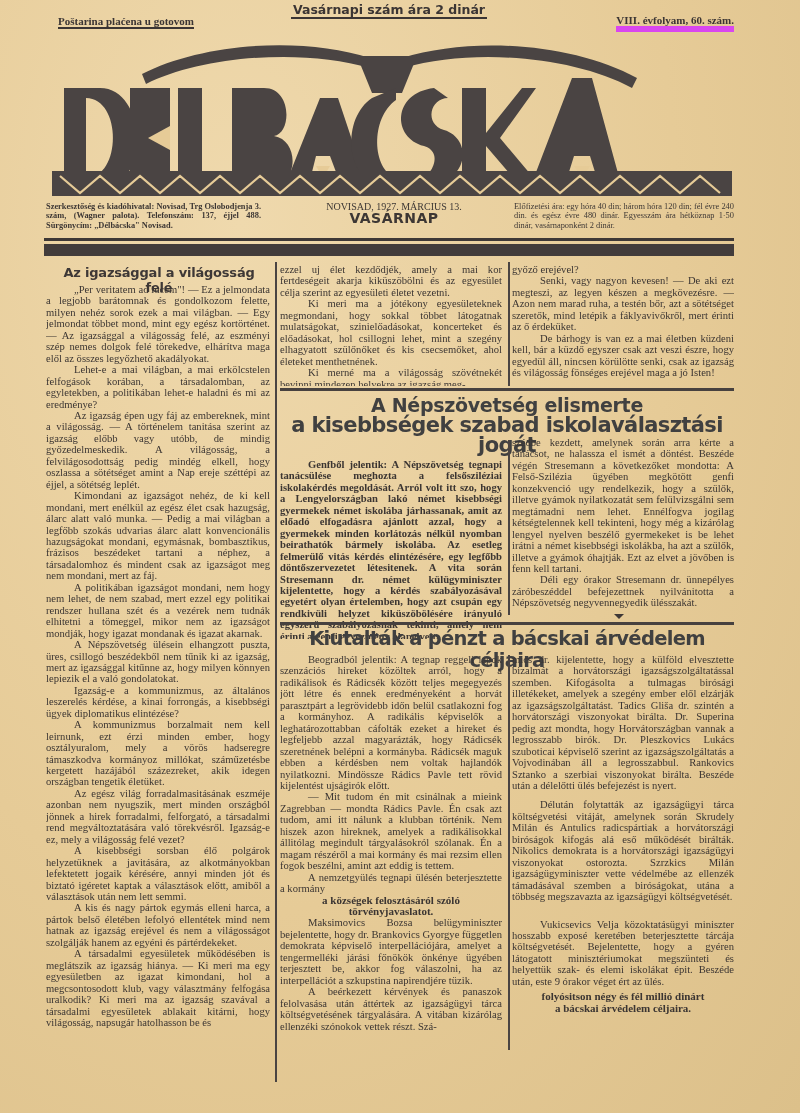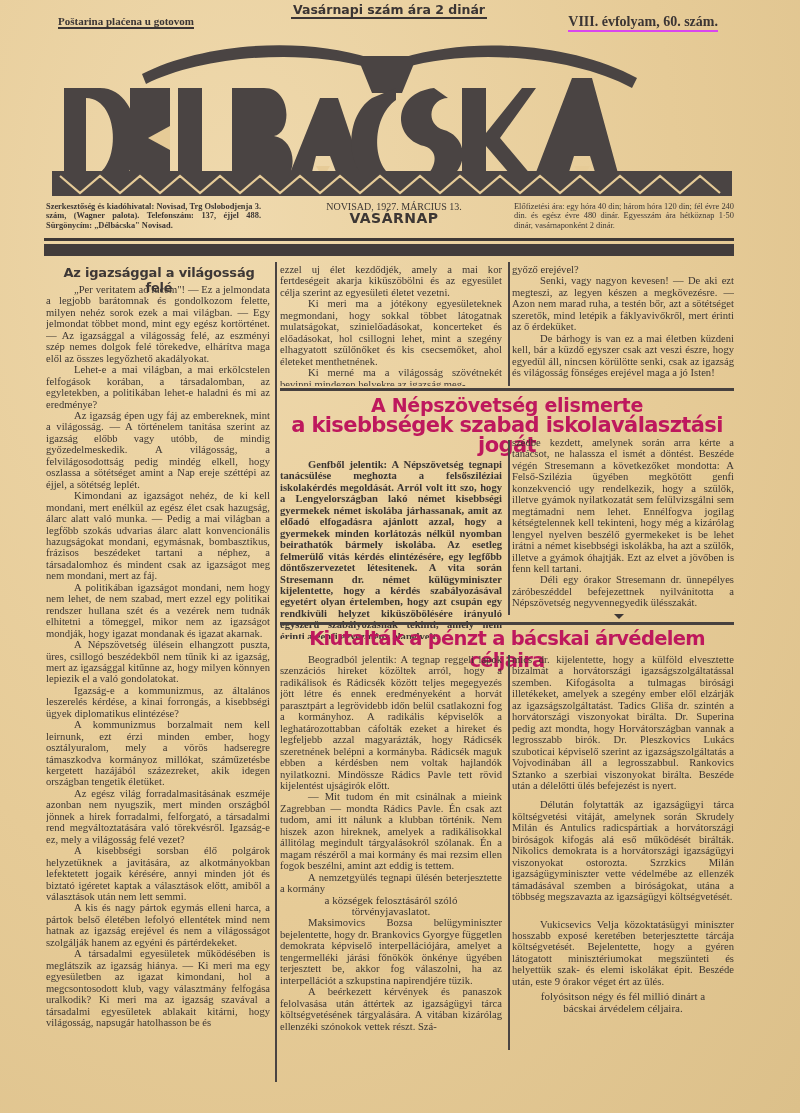--- a/index.html
+++ b/index.html
@@ -11,21 +11,21 @@
     color: #3a3430;
     position: relative;
   }
   .page { position: absolute; left: 44px; top: 0; width: 690px; height: 1113px; }
 
   
   .top-price { position: absolute; left: 0; width: 690px; top: 0; text-align: center;
     font-family: "DejaVu Sans", sans-serif; font-weight: bold; font-size: 12.5px; color: #3b3534; }
   .top-price span { border-bottom: 2px solid #3b3534; padding: 0 2px; }
   .postage { position: absolute; left: 14px; top: 15px; font-size: 11px; font-weight: bold; color: #3b3534; border-bottom: 2px solid #3b3534; }
-  .volume { position: absolute; right: 16px; top: 14px; font-size: 14px; font-weight: bold; color: #3b3534; border-bottom: 2px solid #d946ef; }
+  .volume { position: absolute; right: 0; top: 14px; font-size: 11px; font-weight: bold; color: #3b3534; border-bottom: 6px solid #d946ef; }
 
   
   .masthead { position: absolute; left: 8px; top: 38px; width: 680px; height: 160px; }
   .masthead svg { width: 100%; height: 100%; }
 
   .infobar { position: absolute; left: 0; top: 202px; width: 690px; height: 34px; font-size: 8.4px; line-height: 9.4px; font-weight: bold; color: #3d3734; }
   .info-left { position: absolute; left: 2px; top: 0; width: 215px; text-align: justify; }
   .info-center { position: absolute; left: 260px; top: 0; width: 180px; text-align: center; }
   .info-center .date { font-weight: normal; font-size: 10px; }
   .info-center .day { font-family: "DejaVu Sans", sans-serif; font-size: 14px; font-weight: bold; margin-top: 3px; letter-spacing: 0.5px; }
@@ -38,22 +38,22 @@
   .col { position: absolute; font-size: 10.6px; line-height: 11.45px; text-align: justify; color: #3b3532; overflow: hidden; }
   .col p { text-indent: 28px; }
   .col p.noind { text-indent: 0; }
   .vrule { position: absolute; width: 1.5px; background: #4a4442; }
   .hrule { position: absolute; height: 2px; background: #47413f; }
 
   .h-article1 { position: absolute; left: 4px; top: 265px; width: 222px; text-align: center;
     font-family: "DejaVu Sans", sans-serif; font-weight: bold; font-size: 13px; color: #3e3836; letter-spacing: -0.2px; }
 
   .h-big { position: absolute; text-align: center; font-family: "DejaVu Sans", sans-serif; font-weight: bold;
-    color: #be185d; letter-spacing: -0.3px; }
-  .sub-head { text-align: center; font-weight: normal; text-indent: 0 !important; }
+    color: #404040; letter-spacing: -0.3px; }
+  .sub-head { text-align: center; font-weight: bold; text-indent: 0 !important; }
   .marker { position: absolute; width: 0; height: 0; border-left: 5px solid transparent; border-right: 5px solid transparent; border-top: 5px solid #3e3836; }
 </style>
 </head>
 <body>
 
 <div class="page">
 
   <div class="top-price" style="top:2px;"><span>Vasárnapi szám ára 2 dinár</span></div>
   <div class="postage">Poštarina plaćena u gotovom</div>
   <div class="volume">VIII. évfolyam, 60. szám.</div>

